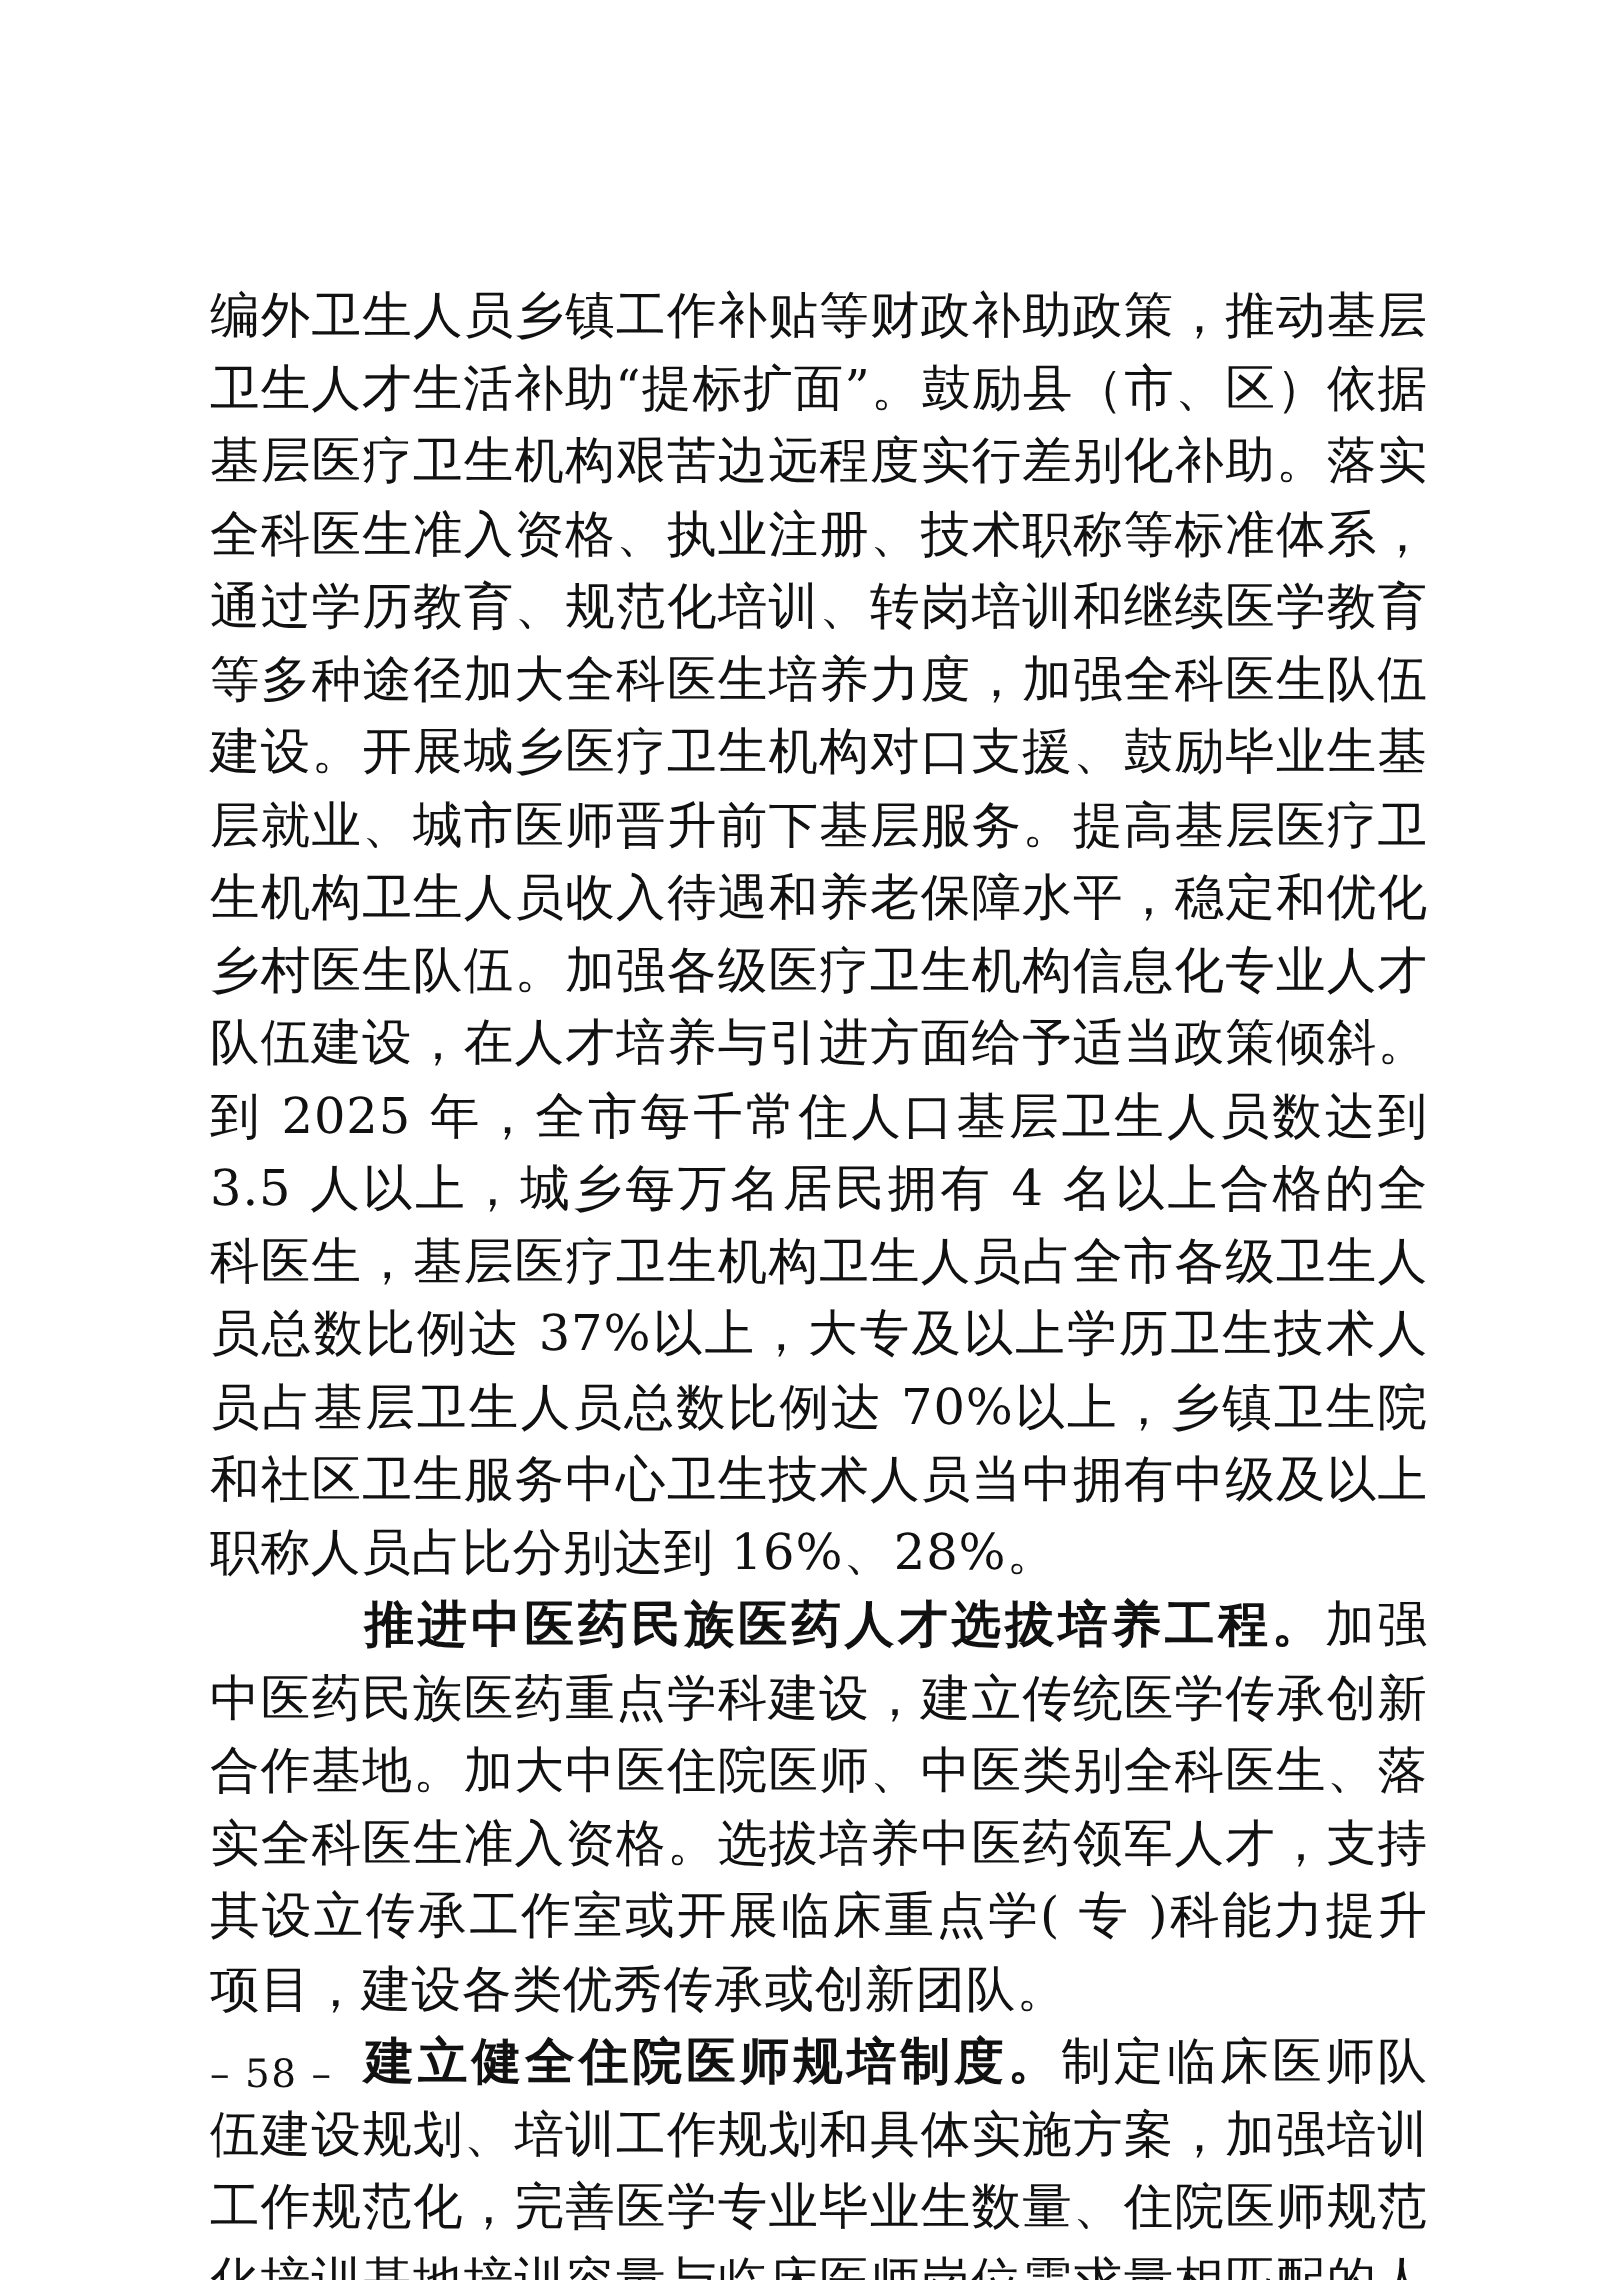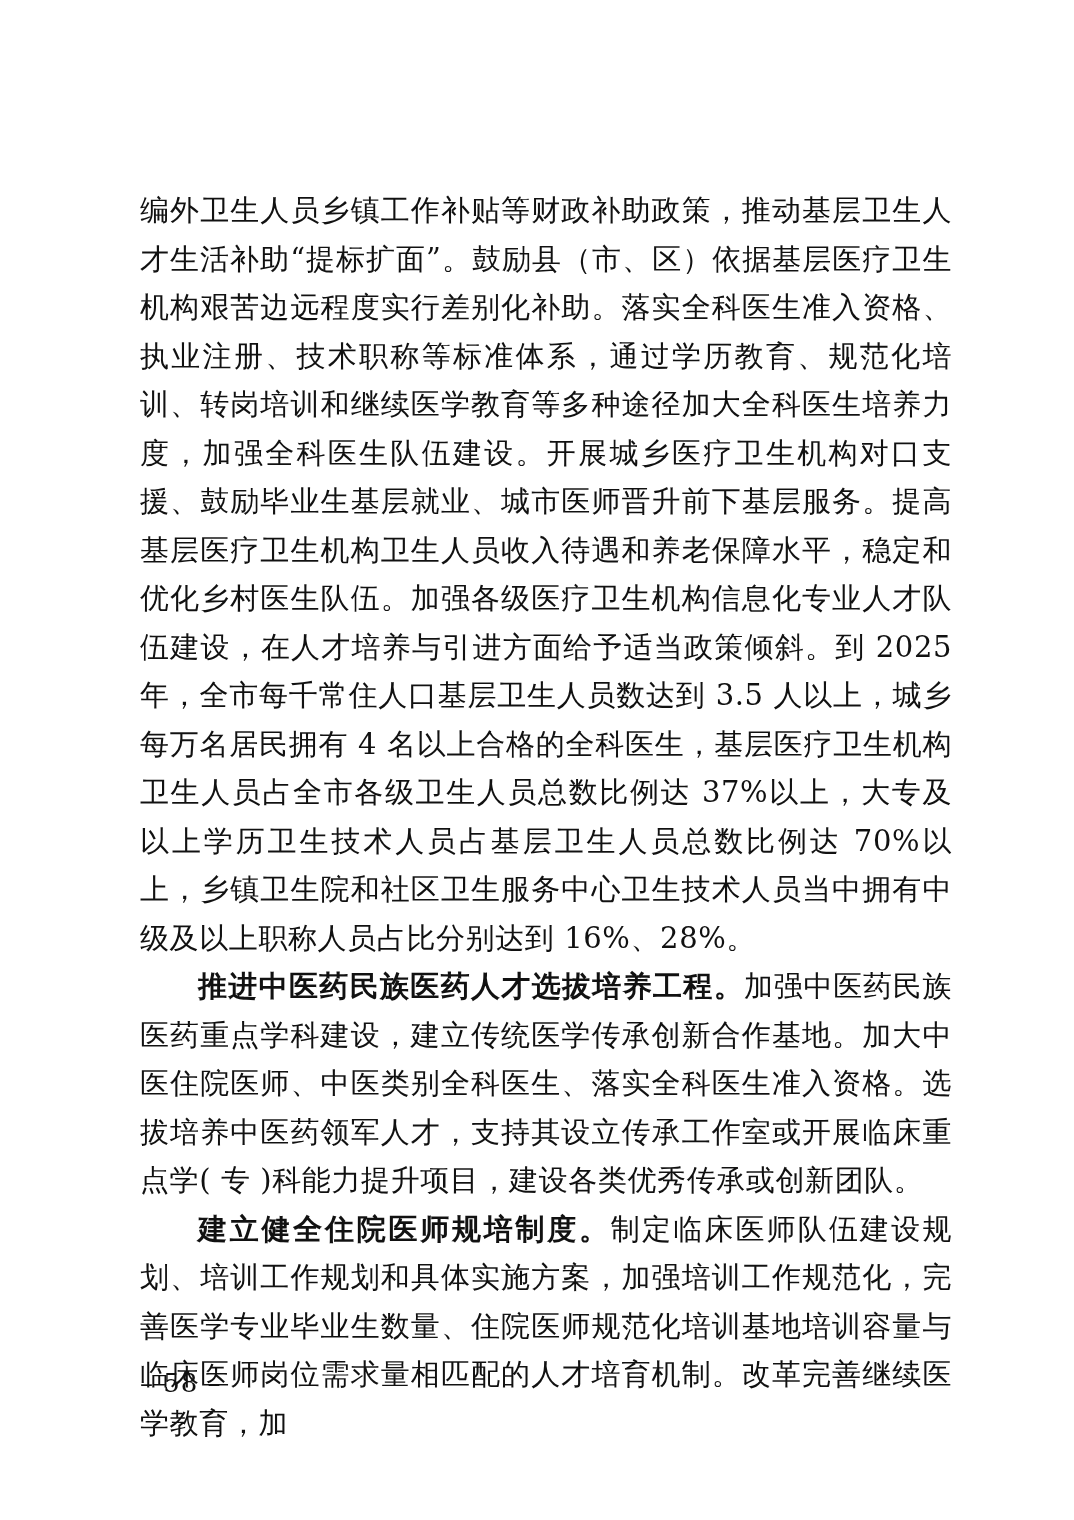--- a/index.html
+++ b/index.html
@@ -19,33 +19,34 @@
     overflow: hidden;
   }
   .content {
     position: absolute;
     left: 140px;
     top: 186px;
     width: 812px;
   }
   p.body-para {
     margin: 0;
-    font-size: 29px;
+    font-size: 33px;
     line-height: 48.5px;
     text-align: justify;
     text-justify: inter-ideograph;
     letter-spacing: 0.6px;
     color: #111111;
   }
   p.indent {
     text-indent: 2em;
   }
   .lead {
     font-weight: bold;
     letter-spacing: 1.2px;
+    margin-left: 37px;
   }
   .pagenum {
     position: absolute;
     left: 140px;
     top: 1368px;
     font-size: 26px;
     font-family: "DejaVu Serif", "Liberation Serif", serif;
     color: #111111;
     letter-spacing: 1px;
   }

